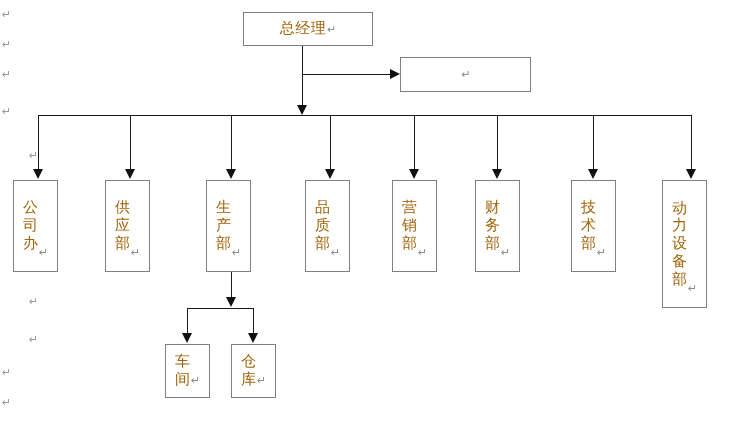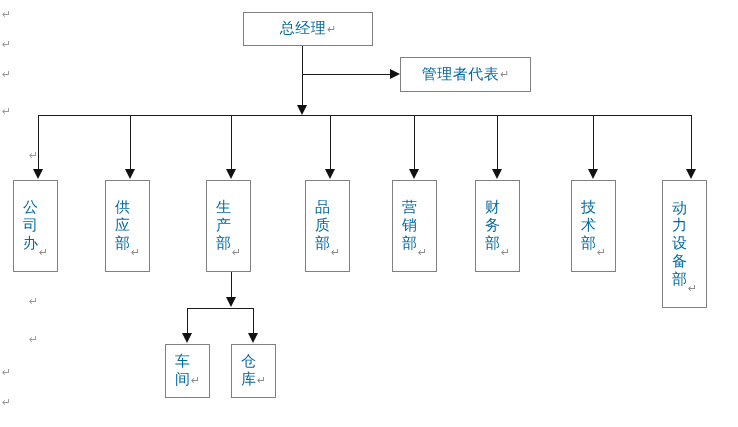--- a/index.html
+++ b/index.html
@@ -26,21 +26,21 @@
     color: #2b2b2b;
     display: flex;
     align-items: center;
     justify-content: center;
     z-index: 3;
   }
   .node .label {
     display: block;
     text-align: left;
     line-height: 1.18;
-    color: #0369a1;
+    color: #a16207;
     white-space: pre-line;
   }
   
   .node.horiz .label {
     font-size: 15px;
     letter-spacing: 0.5px;
   }
   
   .node.vert .label {
     font-size: 15px;
@@ -102,21 +102,20 @@
   <span class="margin-mark" style="left:29px; top:333px;">↵</span>
   <span class="margin-mark" style="left:2px;  top:366px;">↵</span>
   <span class="margin-mark" style="left:2px;  top:396px;">↵</span>
 
   <div class="node horiz" style="left:243px; top:12px; width:130px; height:34px;">
     <span class="label">总经理</span>
       <span class="pilcrow">↵</span>
   </div>
 
   <div class="node horiz" style="left:400px; top:57px; width:131px; height:35px;">
-    <span class="label">管理者代表</span>
       <span class="pilcrow">↵</span>
   </div>
 
   <div class="ln-v" style="left:302px; top:46px; height:62px;"></div>
   <div class="arrow-d" style="left:297px; top:105px;"></div>
 
   <div class="ln-h" style="left:302px; top:74px; width:88px;"></div>
   <div class="arrow-r" style="left:390px; top:69px;"></div>
 
   <div class="ln-h" style="left:38px; top:115px; width:653px;"></div>

